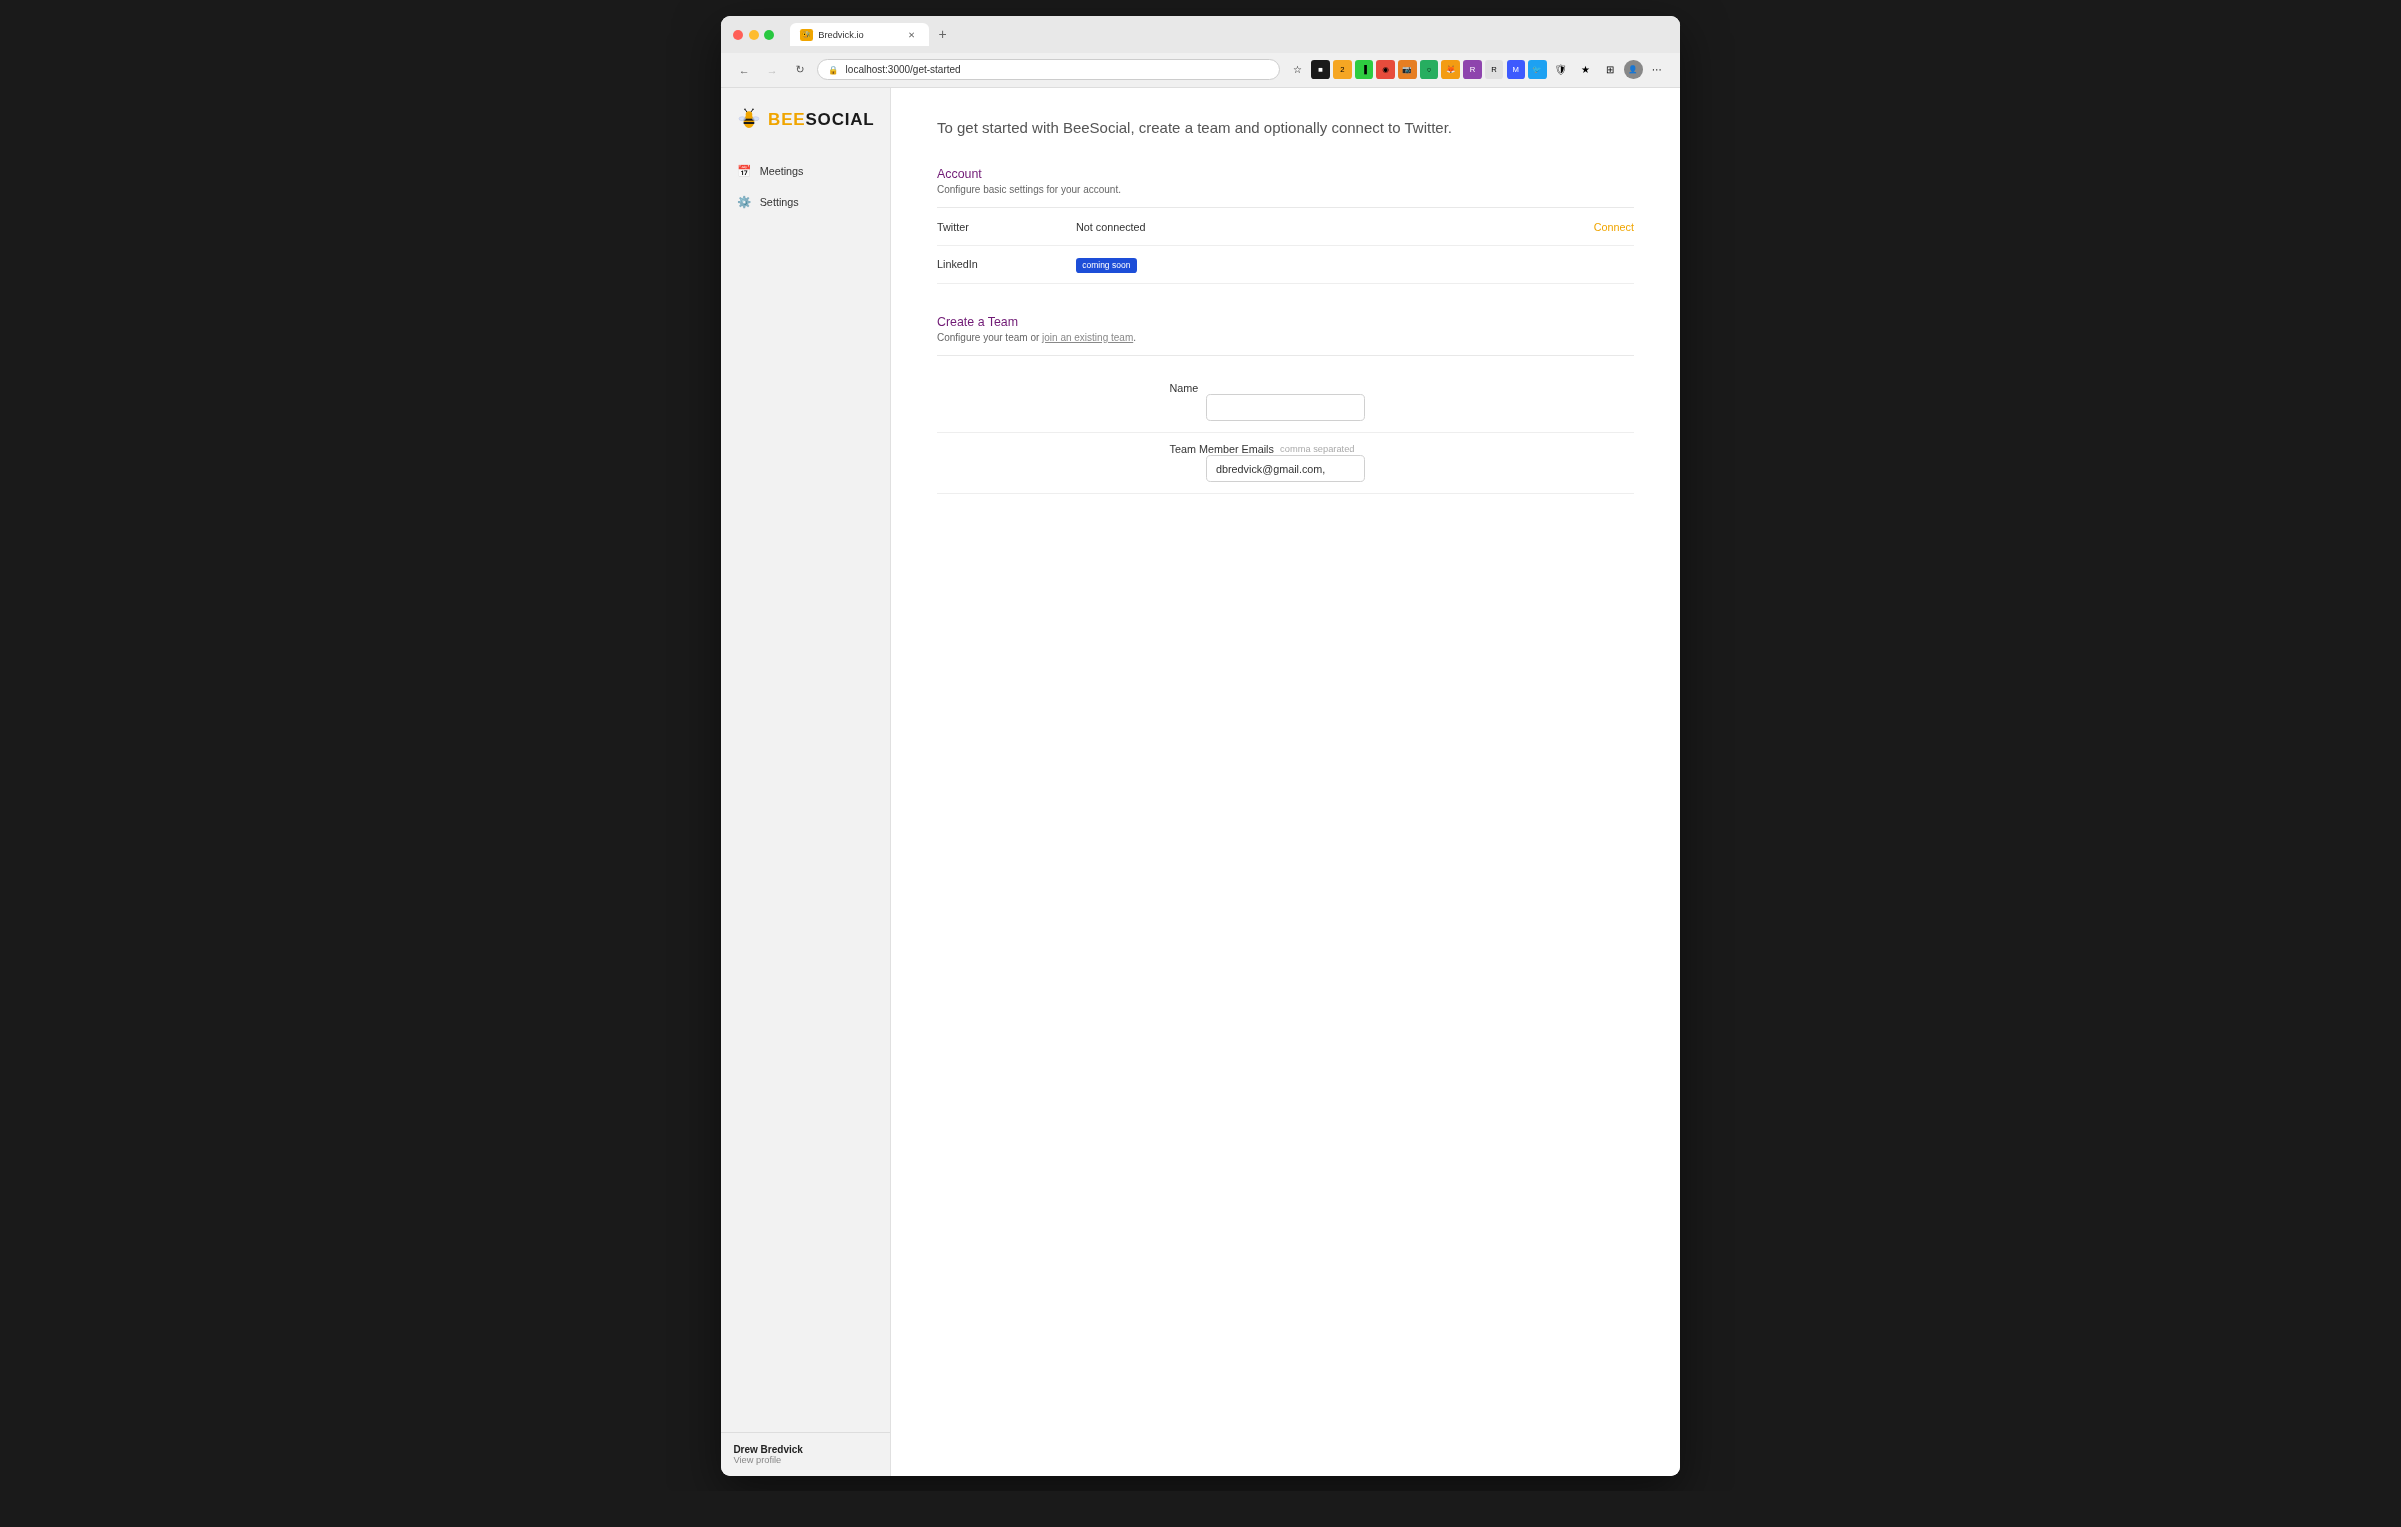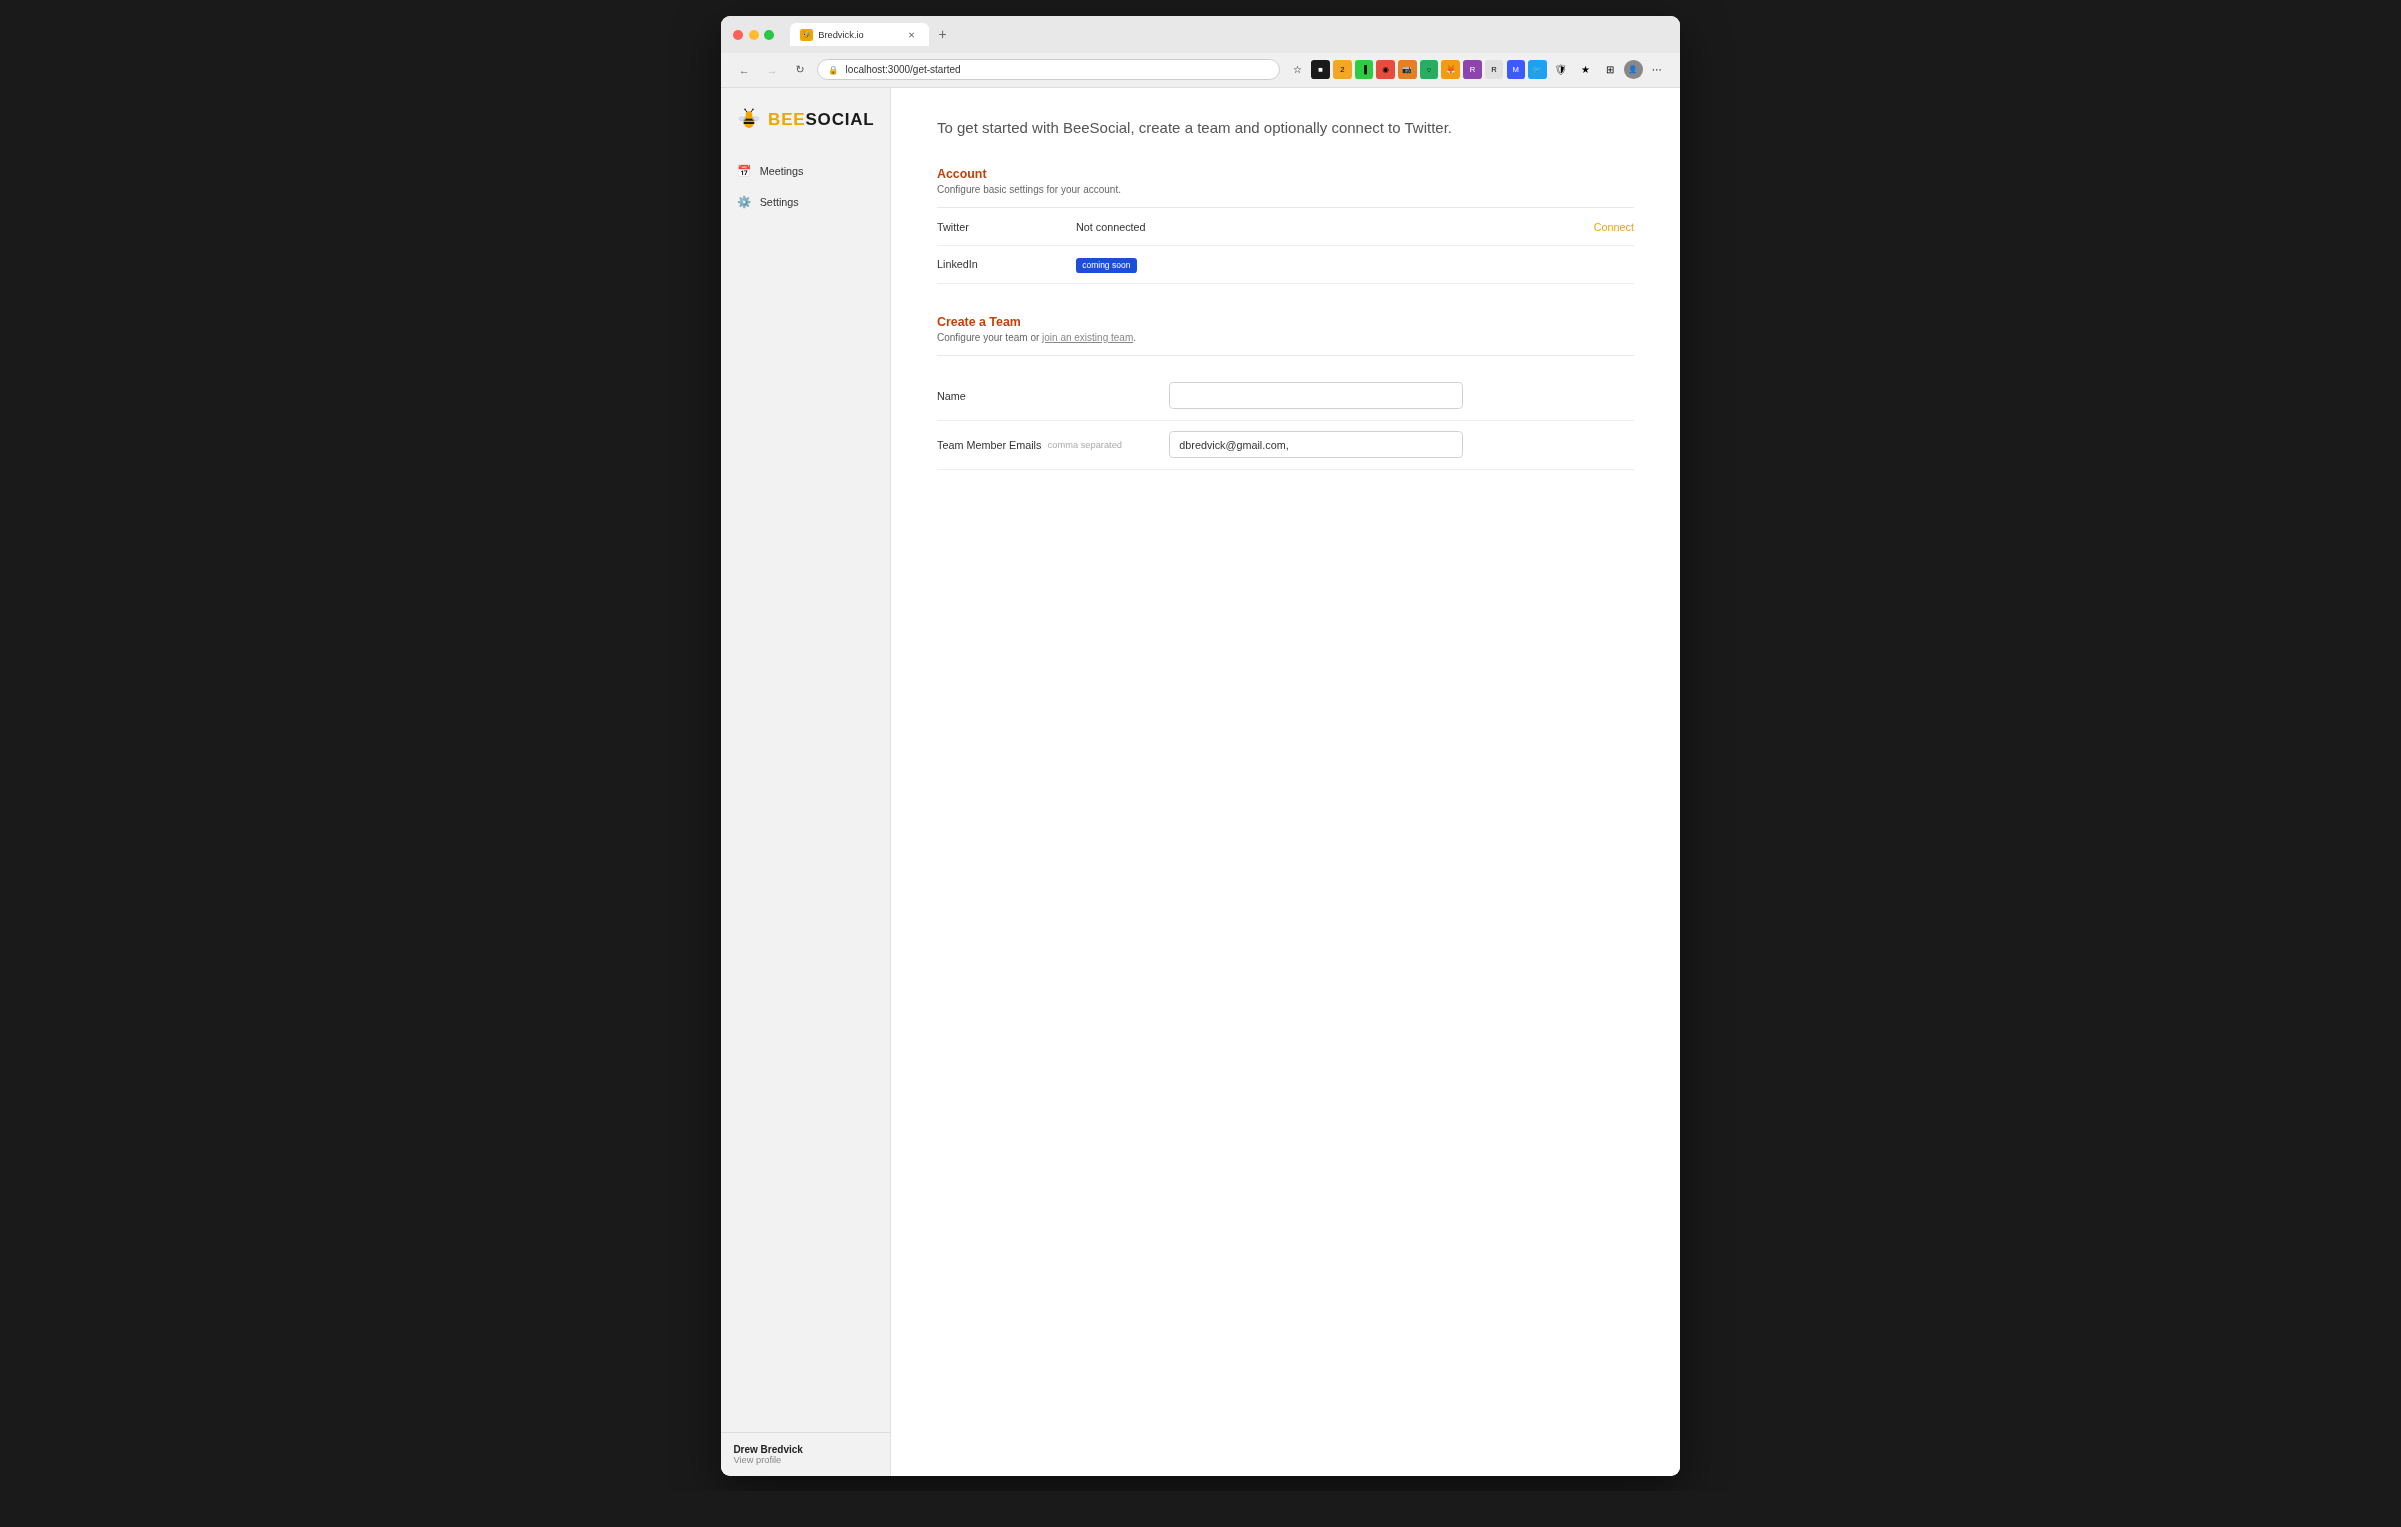--- a/index.html
+++ b/index.html
@@ -231,22 +231,22 @@
       font-size: 15px;
       color: #555;
       margin-bottom: 31px;
     }
 
     .section {
       margin-bottom: 31px;
     }
     .section-title {
       font-size: 12.4px;
-      font-weight: 700;
-      color: #c2410c;
+      font-weight: 400;
+      color: #701a75;
       margin-bottom: 3.1px;
     }
     .section-desc {
       font-size: 10px;
       color: #666;
       margin-bottom: 12.4px;
     }
     .section-divider {
       border: none;
       border-top: 0.8px solid #e8e8e8;
@@ -285,22 +285,24 @@
     }
 
     
     .team-section-divider {
       border: none;
       border-top: 0.8px solid #e8e8e8;
       margin-bottom: 15.5px;
     }
     .form-row {
       display: flex;
+      align-items: center;
       padding: 10.8px 0;
       border-bottom: 0.8px solid #eee;
+      flex-direction: column;
     }
     .form-row-label {
       width: 232px;
       font-size: 10.8px;
       color: #333;
       display: flex;
       align-items: center;
       gap: 6.2px;
     }
     .form-row-label-sub {

